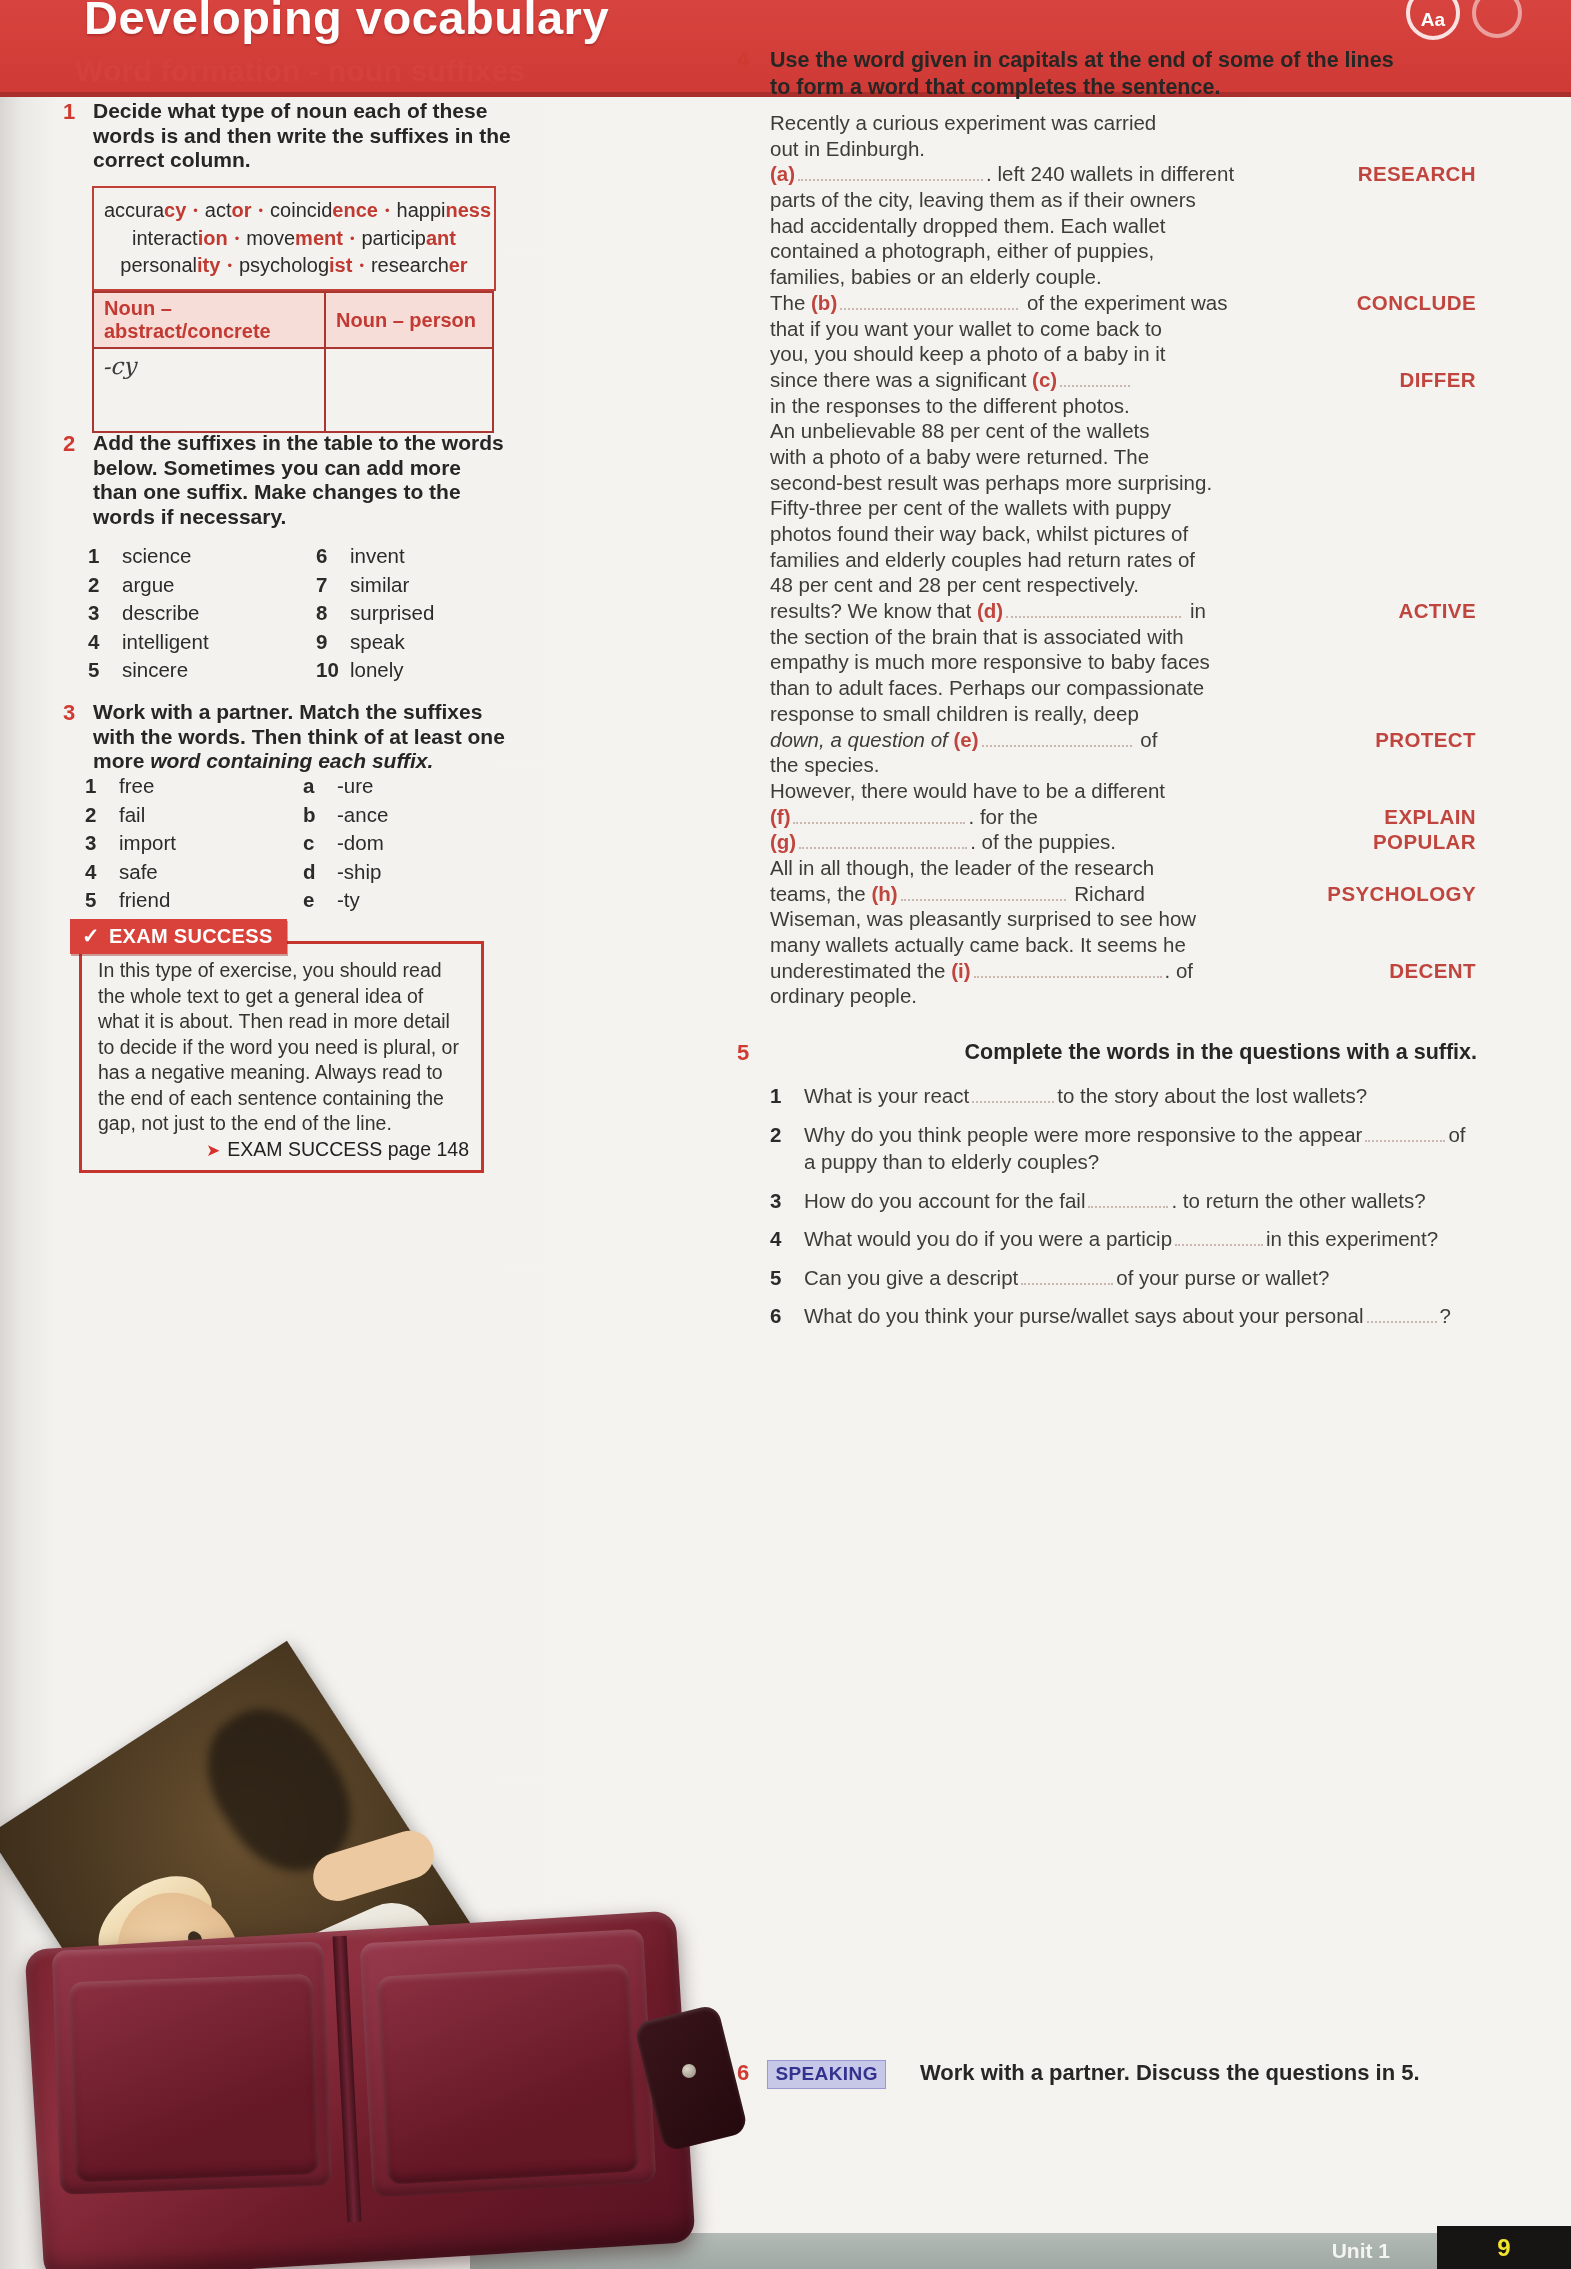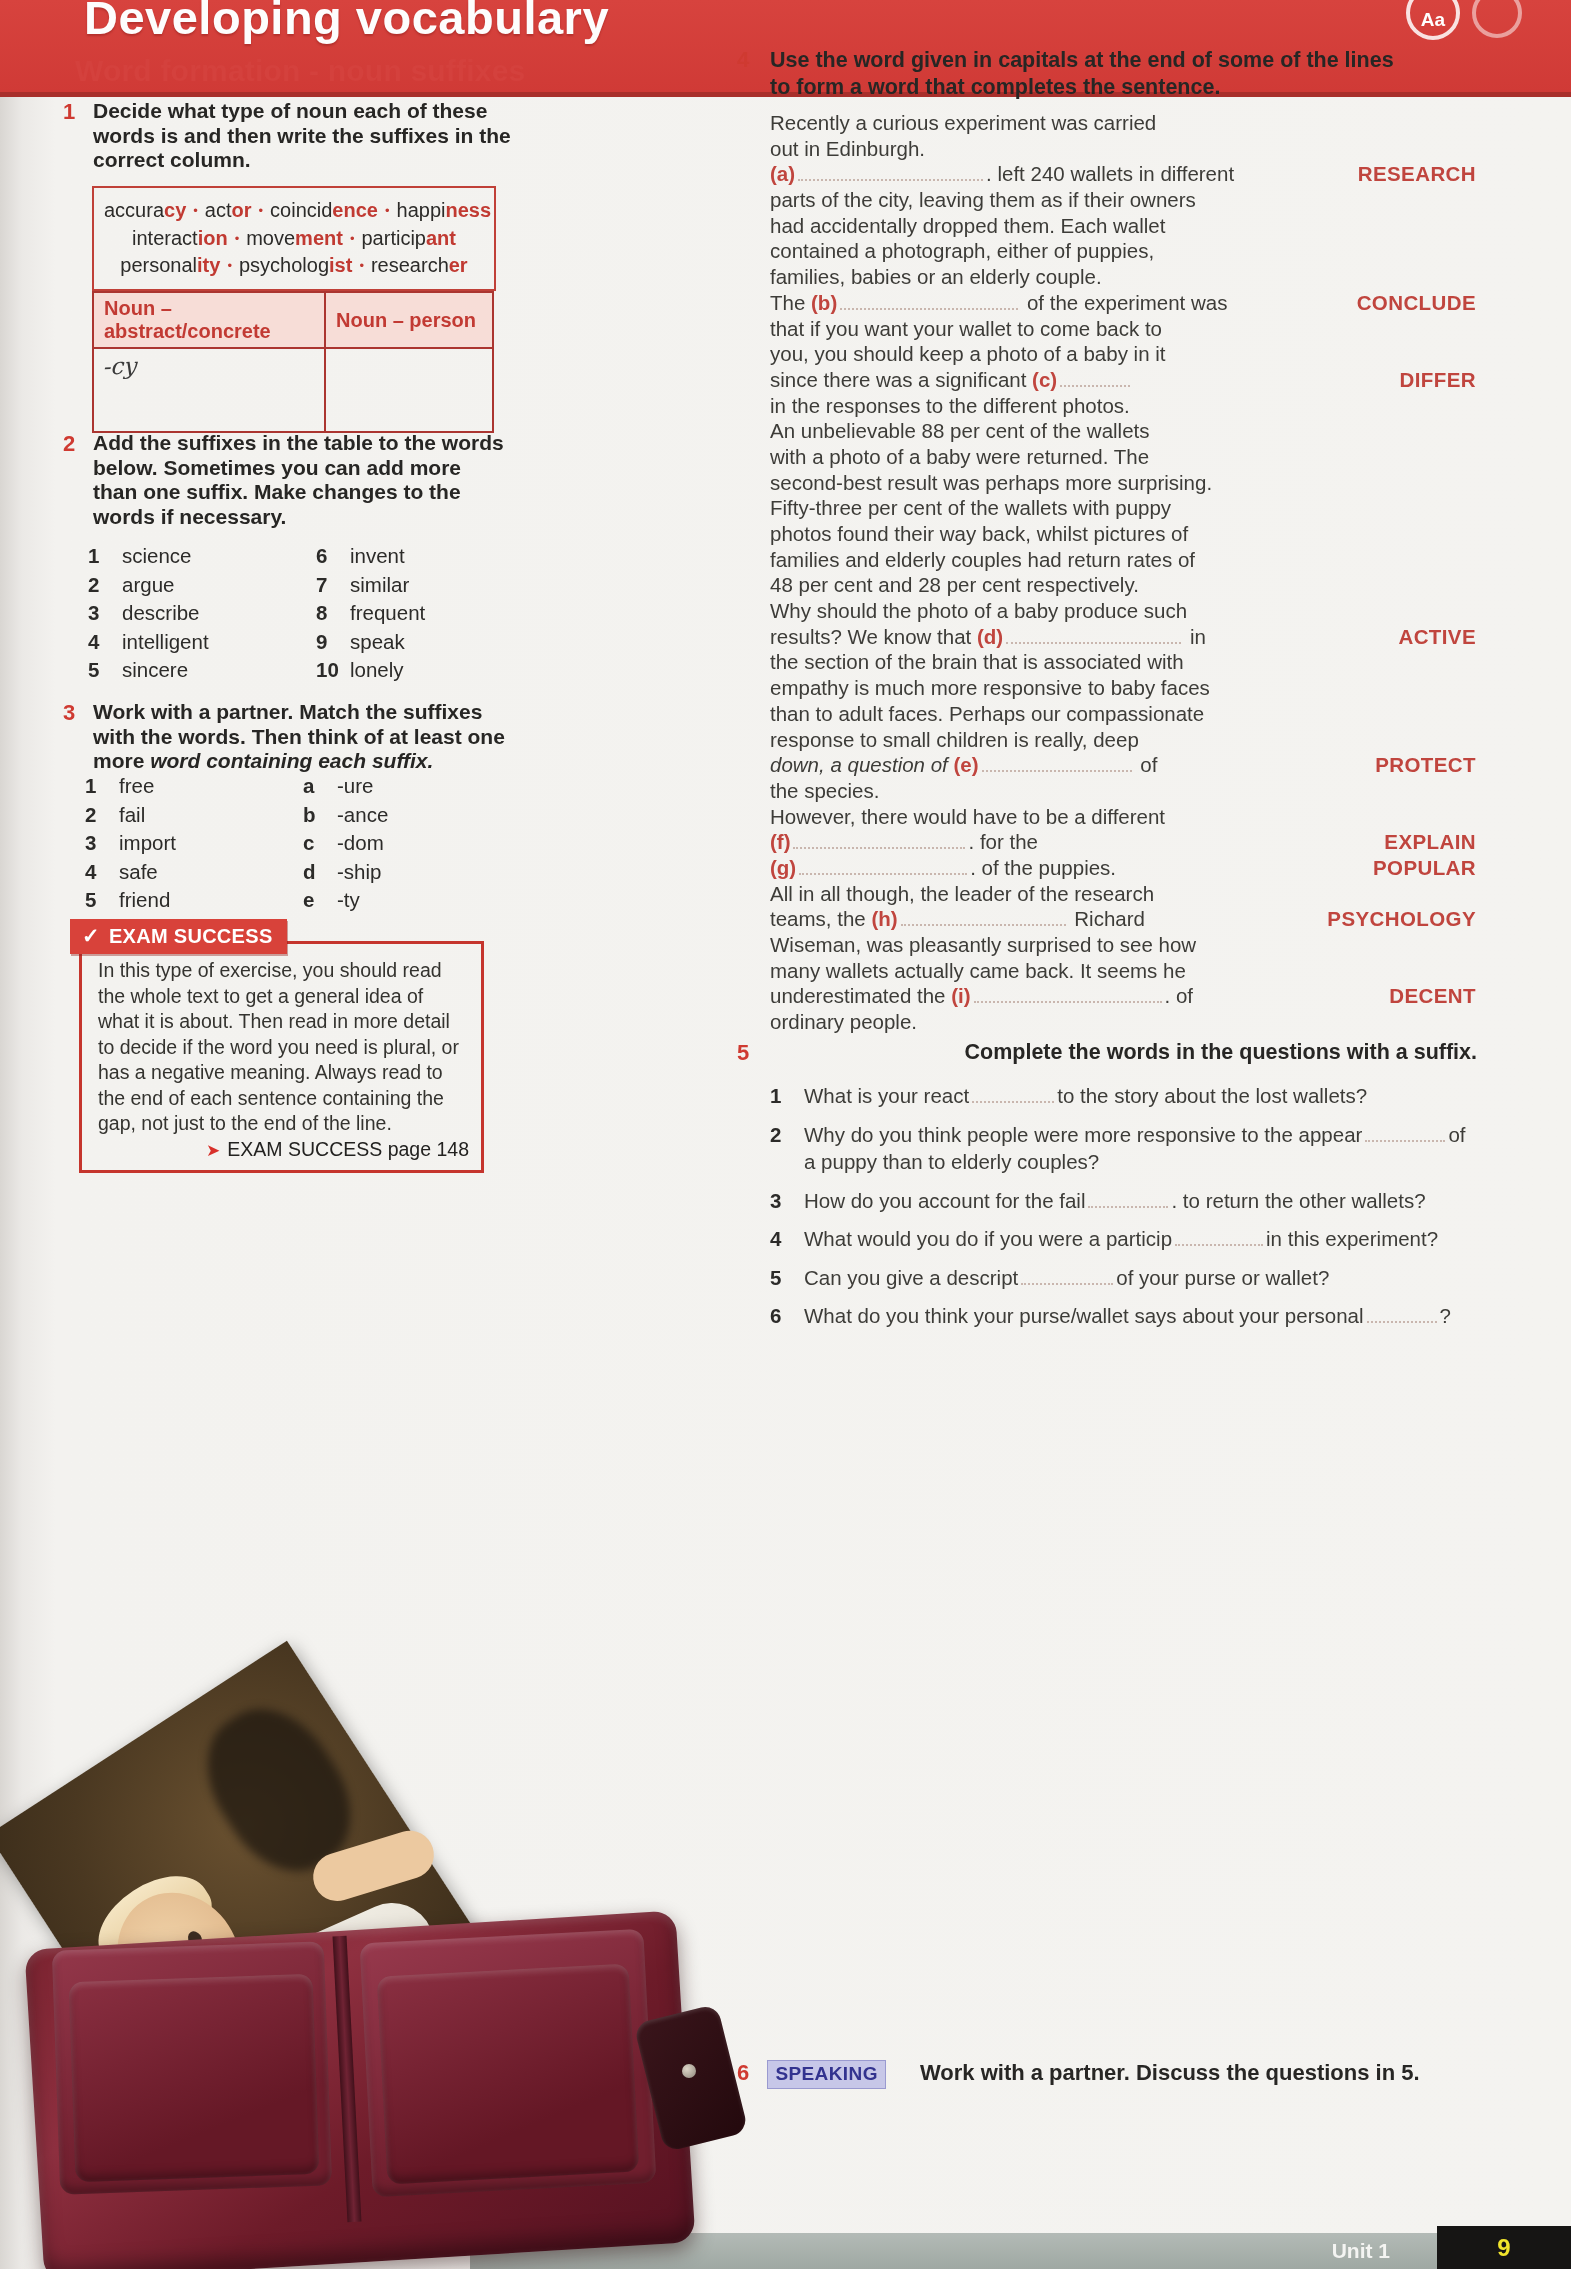--- a/index.html
+++ b/index.html
@@ -183,21 +183,21 @@
         <div class="lrow">
           <span class="ln">6</span>
           <span class="lw">invent</span>
         </div>
         <div class="lrow">
           <span class="ln">7</span>
           <span class="lw">similar</span>
         </div>
         <div class="lrow">
           <span class="ln">8</span>
-          <span class="lw">frequent</span>
+          <span class="lw">surprised</span>
         </div>
         <div class="lrow">
           <span class="ln">9</span>
           <span class="lw">speak</span>
         </div>
         <div class="lrow">
           <span class="ln">10</span>
           <span class="lw">lonely</span>
         </div>
       </div>
@@ -306,21 +306,20 @@
       <div class="pline"><span class="ptext"><span>you, you should keep a photo of a baby in it</span></span></div>
       <div class="pline"><span class="ptext"><span>since there was a significant </span><span class="glabel">(c)</span><span class="gap" style="width: 70px;"></span></span><span class="cap">DIFFER</span></div>
       <div class="pline"><span class="ptext"><span>in the responses to the different photos.</span></span></div>
       <div class="pline"><span class="ptext"><span>An unbelievable 88 per cent of the wallets</span></span></div>
       <div class="pline"><span class="ptext"><span>with a photo of a baby were returned. The</span></span></div>
       <div class="pline"><span class="ptext"><span>second-best result was perhaps more surprising.</span></span></div>
       <div class="pline"><span class="ptext"><span>Fifty-three per cent of the wallets with puppy</span></span></div>
       <div class="pline"><span class="ptext"><span>photos found their way back, whilst pictures of</span></span></div>
       <div class="pline"><span class="ptext"><span>families and elderly couples had return rates of</span></span></div>
       <div class="pline"><span class="ptext"><span>48 per cent and 28 per cent respectively.</span></span></div>
-      <div class="pline"><span class="ptext"><span>Why should the photo of a baby produce such</span></span></div>
       <div class="pline"><span class="ptext"><span>results? We know that </span><span class="glabel">(d)</span><span class="gap" style="width: 175px;"></span><span> in</span></span><span class="cap">ACTIVE</span></div>
       <div class="pline"><span class="ptext"><span>the section of the brain that is associated with</span></span></div>
       <div class="pline"><span class="ptext"><span>empathy is much more responsive to baby faces</span></span></div>
       <div class="pline"><span class="ptext"><span>than to adult faces. Perhaps our compassionate</span></span></div>
       <div class="pline"><span class="ptext"><span>response to small children is really, deep</span></span></div>
       <div class="pline"><span class="ptext"><span class="ital">down, a question of </span><span class="glabel">(e)</span><span class="gap" style="width: 150px;"></span><span> of</span></span><span class="cap">PROTECT</span></div>
       <div class="pline"><span class="ptext"><span>the species.</span></span></div>
       <div class="pline"><span class="ptext"><span>However, there would have to be a different</span></span></div>
       <div class="pline"><span class="ptext"><span class="glabel">(f)</span><span class="gap" style="width: 172px;"></span><span>. for the</span></span><span class="cap">EXPLAIN</span></div>
       <div class="pline"><span class="ptext"><span class="glabel">(g)</span><span class="gap" style="width: 168px;"></span><span>. of the puppies.</span></span><span class="cap">POPULAR</span></div>

